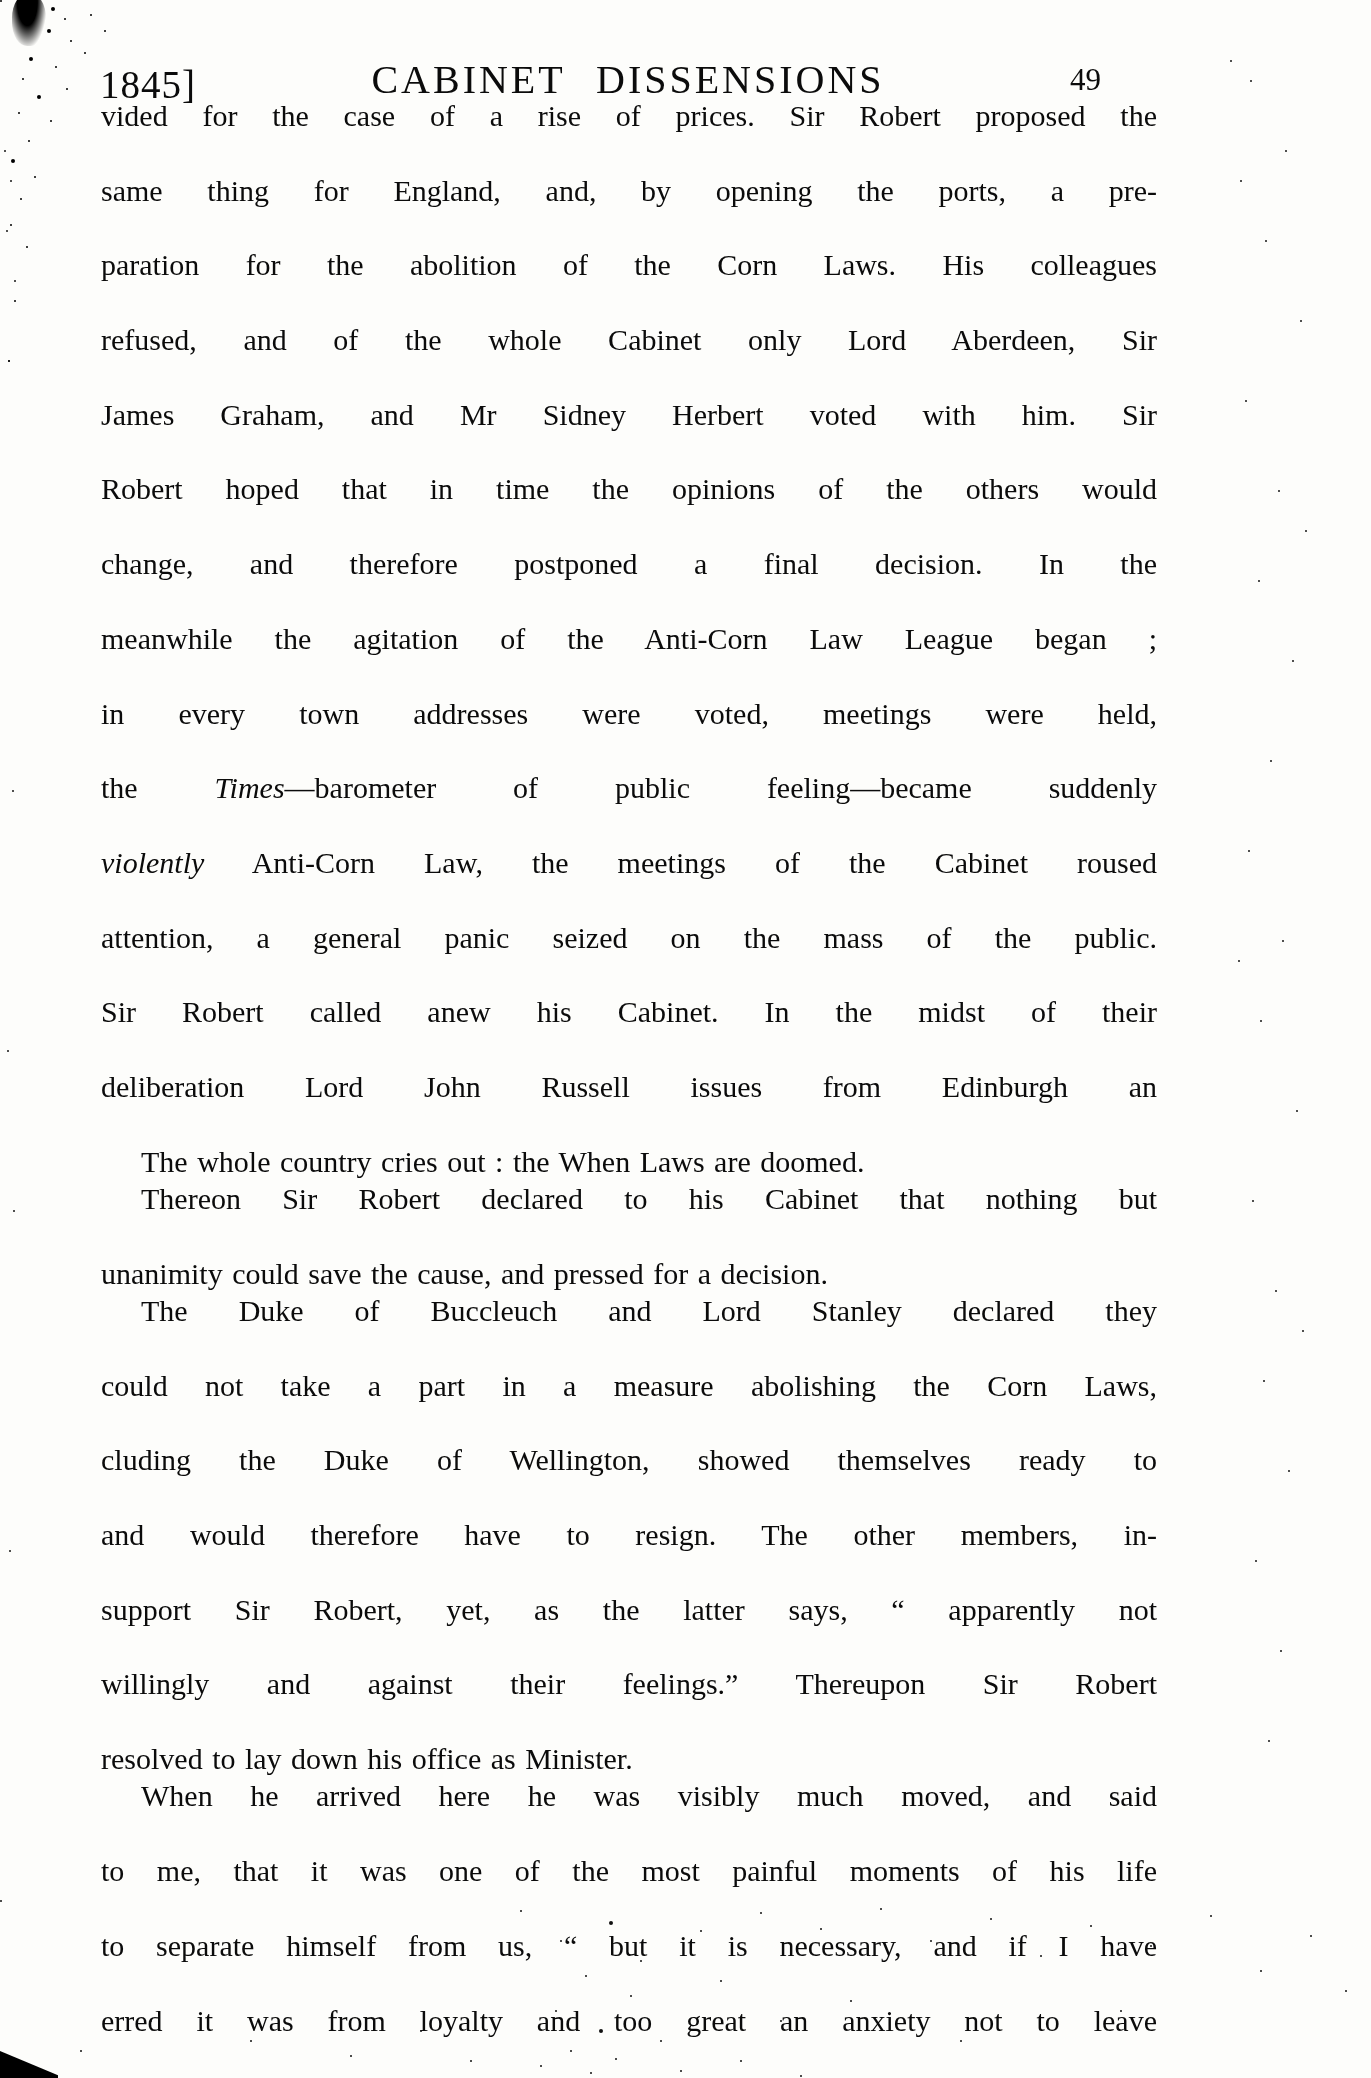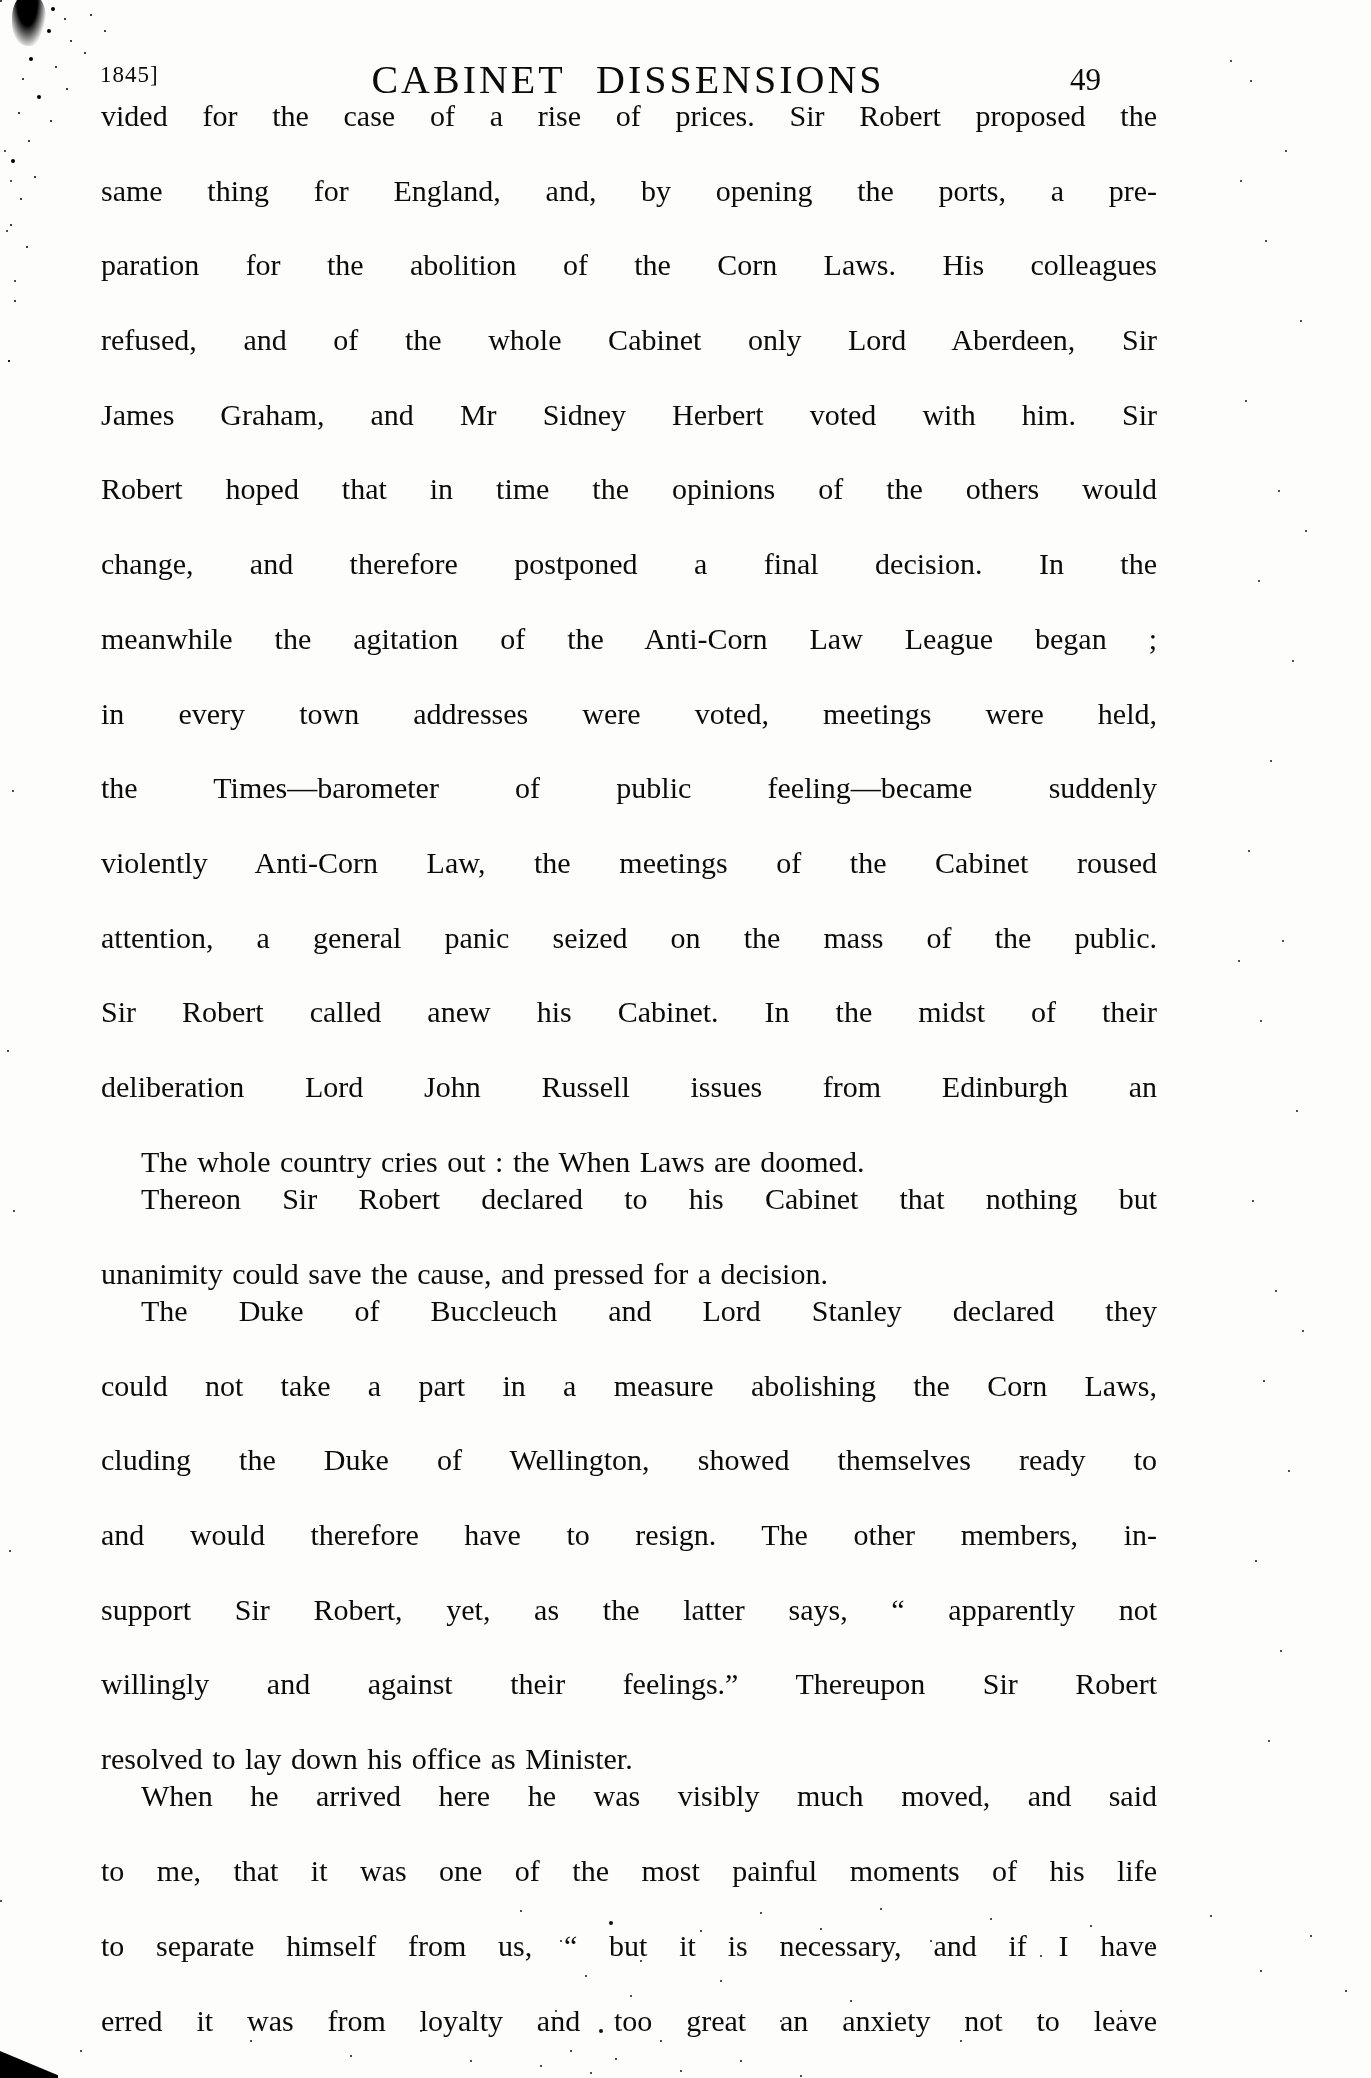--- a/index.html
+++ b/index.html
@@ -6,35 +6,35 @@
   body{
     width:1371px;height:2078px;
     background:#fdfdfb;
     position:relative;
     overflow:hidden;
     font-family:"Liberation Serif","DejaVu Serif",serif;
     color:#0b0b0b;
   }
   .page{position:absolute;inset:0;}
   
-  .hdr-year{position:absolute;left:100px;top:62px;font-size:23px;letter-spacing:1px;}
+  .hdr-year{position:absolute;left:100px;top:62px;font-size:39px;letter-spacing:1px;}
   .hdr-title-wrap{position:absolute;left:100px;top:56px;width:1056px;text-align:center;}
   .hdr-title{font-size:40px;letter-spacing:3px;word-spacing:18px;}
   .hdr-page{position:absolute;left:1070px;top:62px;font-size:31px;}
   
   .text-block{
     position:absolute;left:101px;top:97px;width:1056px;
     font-size:30px;line-height:37.35px;
     word-spacing:2px;
   }
   .line{white-space:normal;}
   .line.j{text-align:justify;}
   .line.j::after{content:"";display:inline-block;width:100%;height:0;}
   .line.ind{padding-left:40px;box-sizing:border-box;}
-  .it{margin-top:39px;}
+  .it{font-style:italic;margin-top:39px;}
   sup{font-size:0.62em;line-height:0;vertical-align:super;}
   
   .footnote{
     position:absolute;left:101px;top:1835px;width:1056px;
     text-align:center;font-size:25px;word-spacing:1px;
   }
   .footnote sup{font-size:0.78em;vertical-align:3px;margin-right:8px;}
   
   .corner-blob{
     position:absolute;left:12px;top:-6px;width:34px;height:52px;

